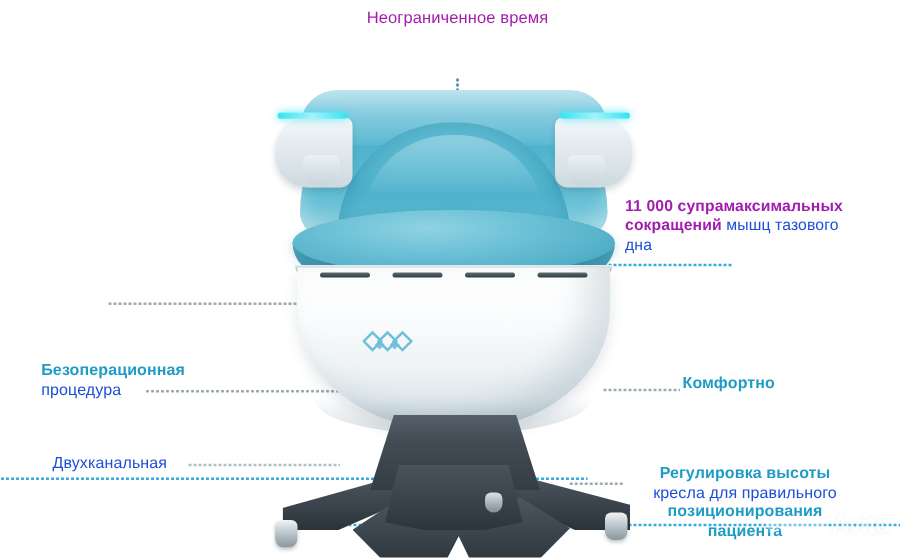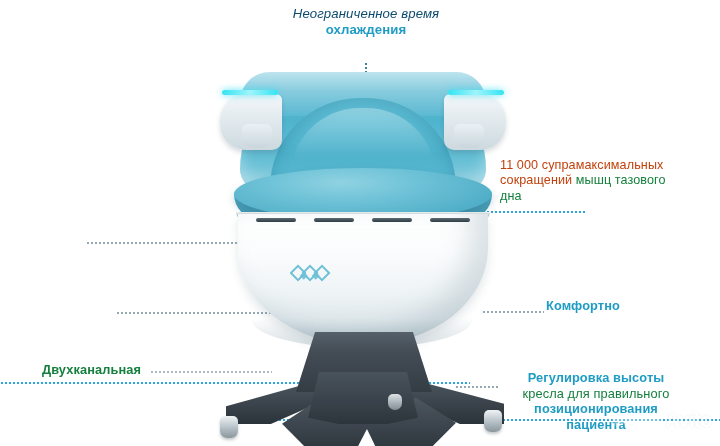--- a/index.html
+++ b/index.html
@@ -8,23 +8,23 @@
     background:#ffffff;
     font-family:"Liberation Sans","DejaVu Sans",sans-serif;
     overflow:hidden;
     position:relative;
   }
   .stage{position:absolute;inset:0;}
 
   
   .callout{position:absolute;line-height:1.22;letter-spacing:.1px;}
   .t-accent{color:#1f9cc4;font-weight:bold;}
-  .t-accent-light{color:#c2410c;font-weight:normal;}
-  .t-body{color:#15803d;font-weight:normal;}
-  .t-body-d{color:#0c4a6e;font-weight:normal;font-style:italic;}
+  .t-accent-light{color:#a21caf;font-weight:bold;}
+  .t-body{color:#1d4ed8;font-weight:normal;}
+  .t-body-d{color:#a21caf;font-weight:normal;}
 
   #callout-cooling{left:254px;top:6px;width:224px;text-align:center;font-size:13.2px;}
   #callout-hifem{left:28px;top:146px;width:186px;text-align:center;font-size:12.6px;}
   #callout-contractions{left:500px;top:158px;width:194px;text-align:left;font-size:12.6px;}
   #callout-nonsurgical{left:33px;top:288px;width:170px;text-align:left;font-size:12.8px;}
   #callout-comfort{left:546px;top:298px;width:150px;text-align:left;font-size:12.8px;}
   #callout-dualchannel{left:30px;top:362px;width:170px;text-align:left;font-size:12.8px;}
   #callout-height{left:498px;top:370px;width:196px;text-align:center;font-size:12.8px;}
 
   
@@ -246,39 +246,42 @@
     <div class="base-hub"></div>
 
     <div class="foot" id="foot-back"></div>
     <div class="foot" id="foot-left"></div>
     <div class="foot" id="foot-right"></div>
 
   </div>
 
   <div class="callout" id="callout-cooling">
     <div class="t-body-d">Неограниченное время</div>
-    <div class="t-accent">охлаждения</div>
   </div>
 
 
   <div class="callout" id="callout-contractions">
     <div class="t-accent-light">11 000 супрамаксимальных</div>
     <div>
       <span class="t-accent-light">сокращений</span><span class="t-body"> мышц тазового</span>
     </div>
     <div class="t-body" style="">дна</div>
   </div>
 
+  <div class="callout" id="callout-nonsurgical">
+    <div class="t-accent">Безоперационная</div>
+    <div class="t-body">процедура</div>
+  </div>
 
   <div class="callout" id="callout-comfort">
     <div class="t-accent">Комфортно</div>
   </div>
 
   <div class="callout" id="callout-dualchannel">
-    <div class="t-body" style="padding-left:12px;font-weight:bold;">Двухканальная</div>
+    <div class="t-body" style="padding-left:12px;">Двухканальная</div>
   </div>
 
   <div class="callout" id="callout-height">
     <div class="t-accent">Регулировка высоты</div>
     <div class="t-body">кресла для правильного</div>
     <div class="t-accent">позиционирования</div>
     <div class="t-accent">пациента</div>
   </div>
 
   <div id="avito">

